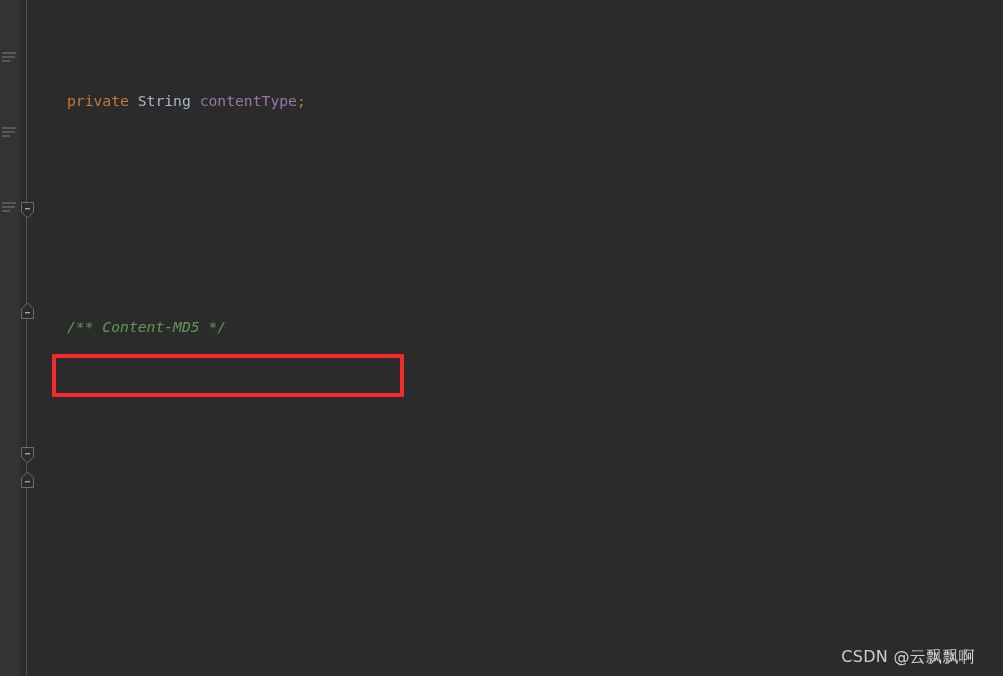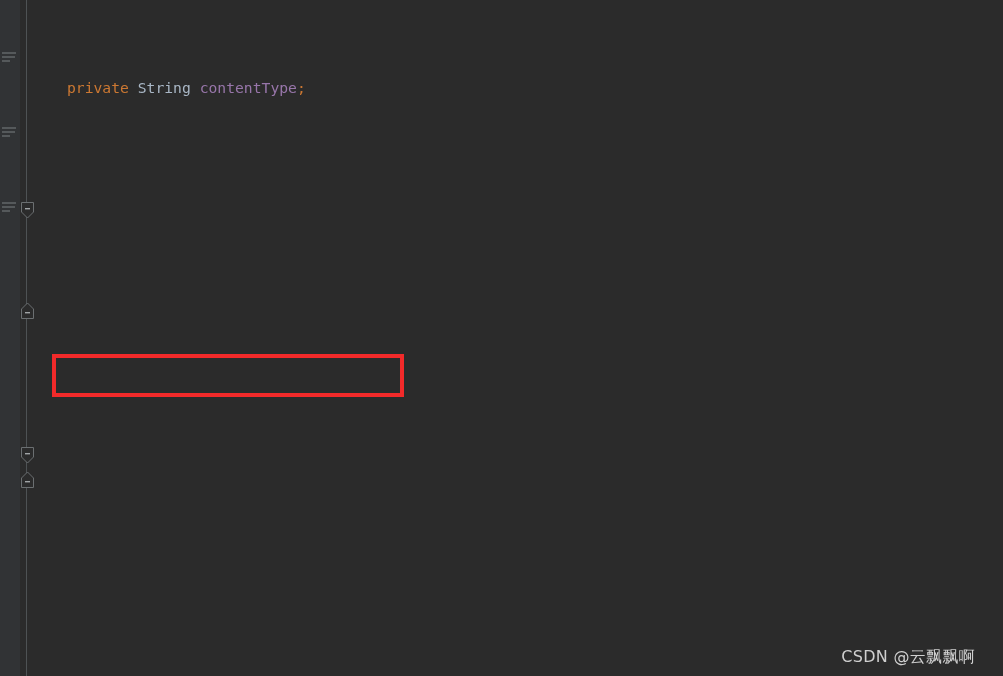--- a/index.html
+++ b/index.html
@@ -70,20 +70,21 @@
     left: 67px; top: 0;
     width: 936px; height: 676px;
     font-size: 14.7px;
     line-height: 25px;
     white-space: pre;
   }
   .line {
     height: 25px;
     line-height: 25px;
     white-space: pre;
+    margin-top: 13px;
   }
 
   
   .kw      { color: #cc7832; }
   .typ     { color: #a9b7c6; }
   .fld     { color: #9876aa; }
   .semi    { color: #cc7832; }
   .cmt     { color: #629755; font-style: italic; }
 
   
@@ -163,20 +164,21 @@
       </svg>
     </div>
   </div>
 
   <div id="code">
 
     <div class="line"><span class="kw">private</span> <span class="typ">String</span> <span class="fld">contentType</span><span class="semi">;</span></div>
 
     <div class="line">&nbsp;</div>
 
+    <div class="line"><span class="cmt">/** Content-MD5 */</span></div>
 
 
     <div class="line">&nbsp;</div>
 
 
     <div class="line">  </div>
 
     
 
     

